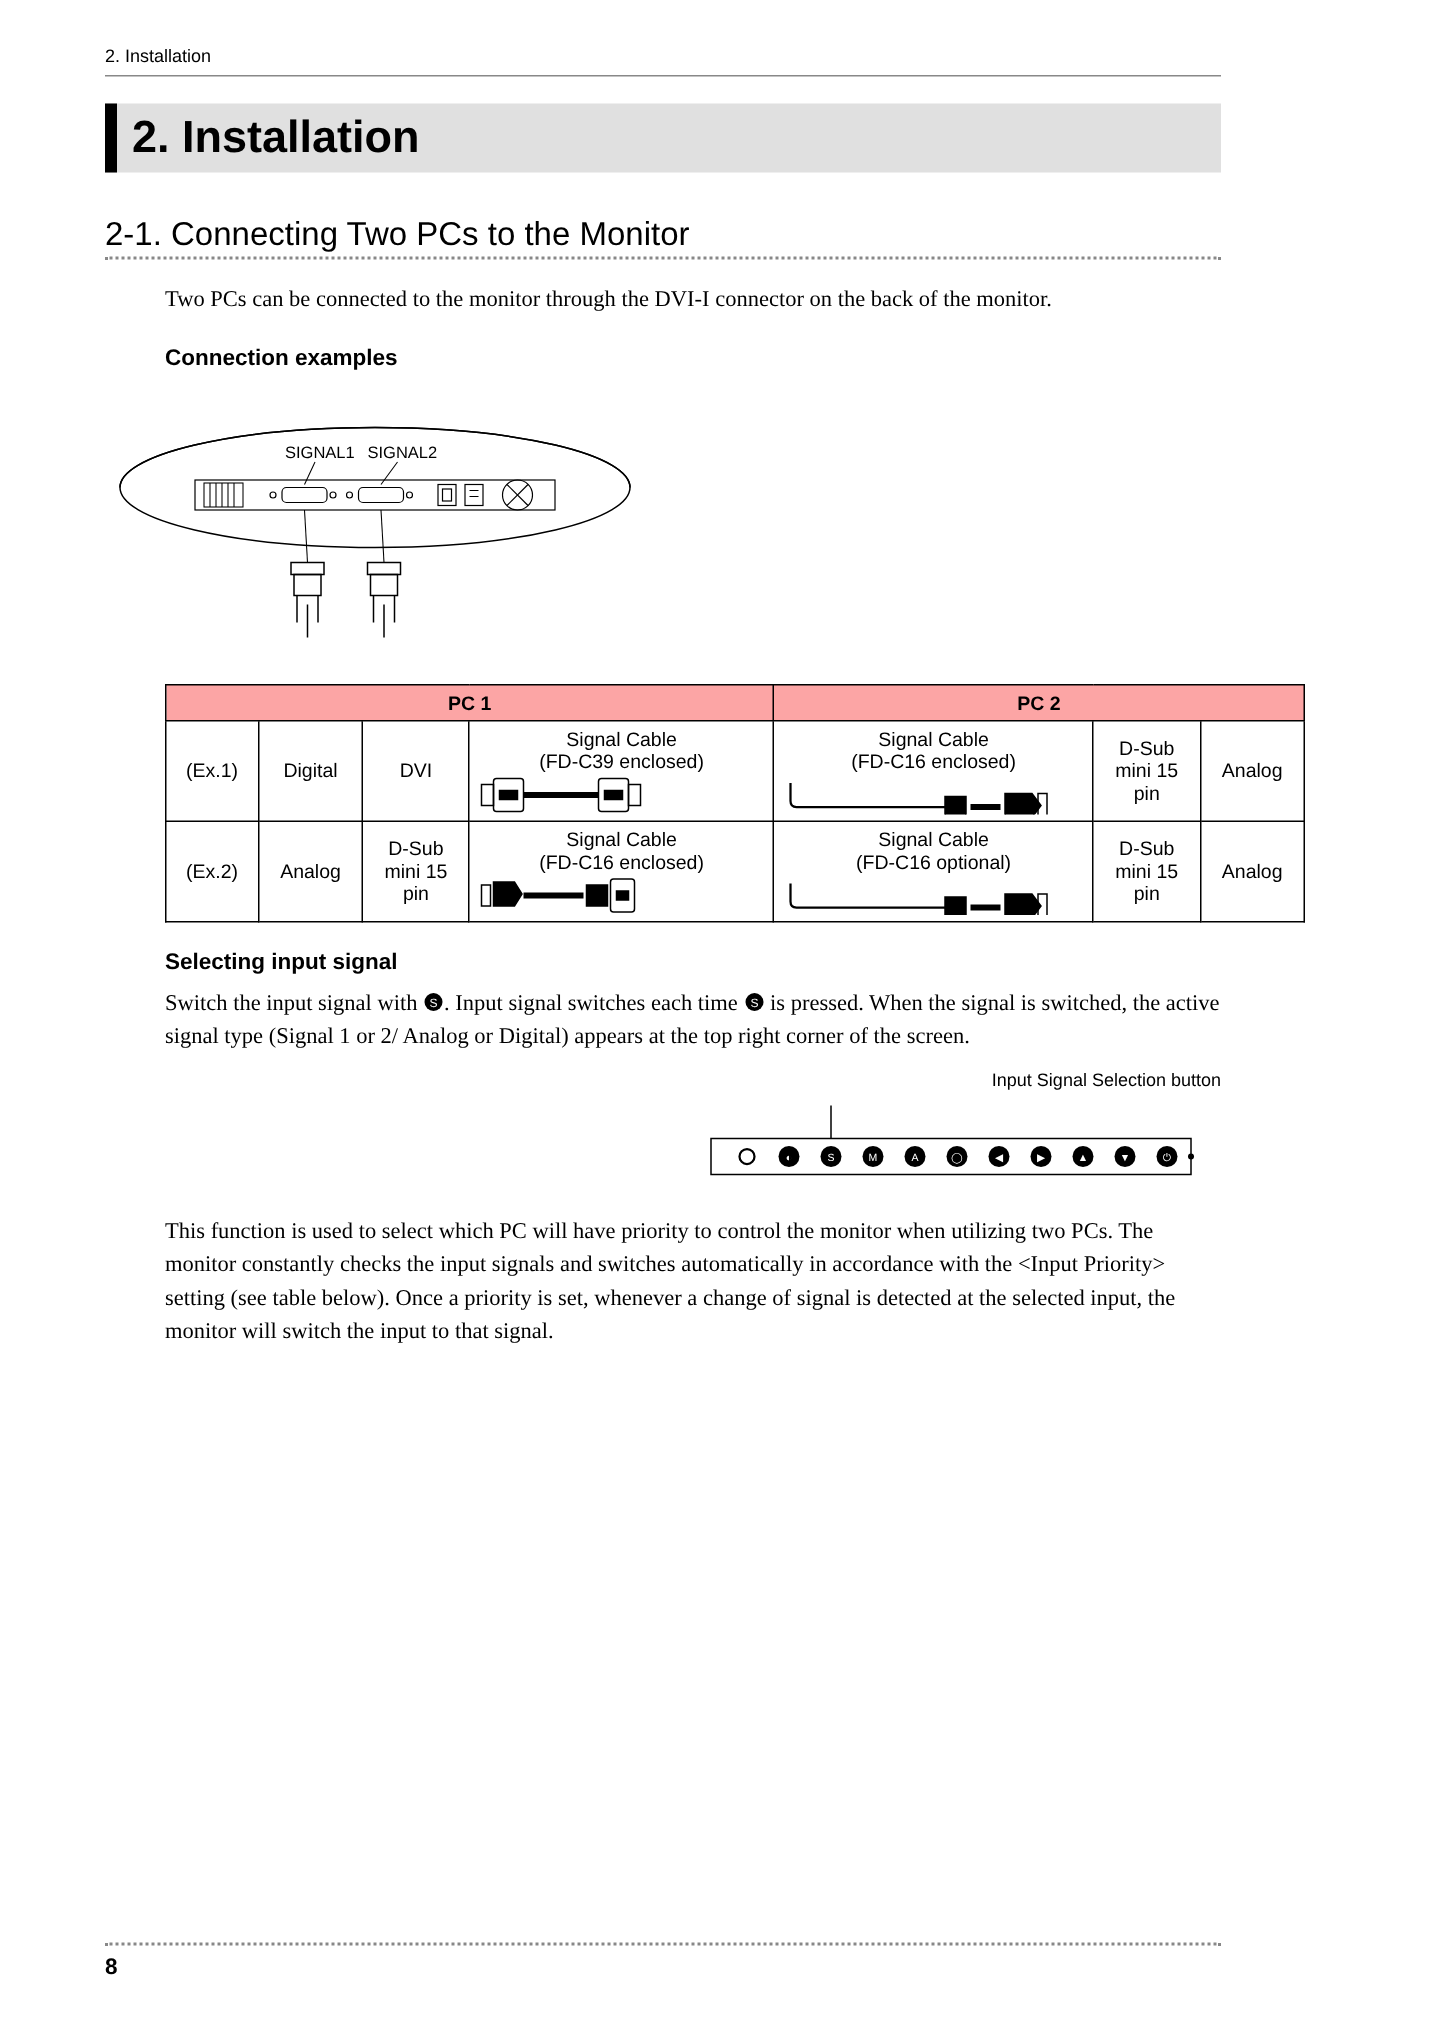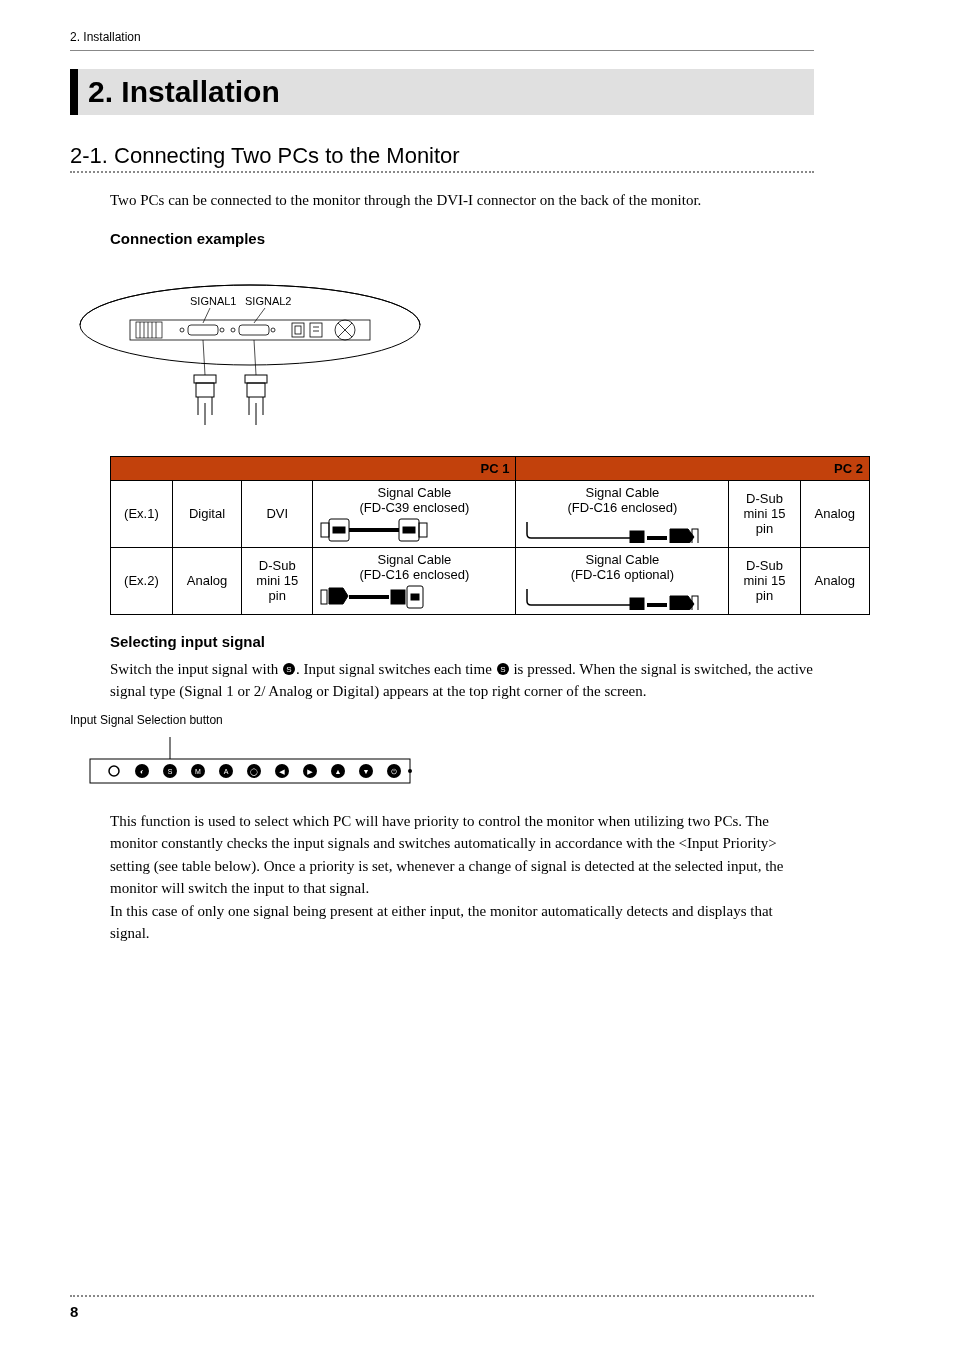--- a/index.html
+++ b/index.html
@@ -83,30 +83,30 @@
     font-size: 13px;
     font-family: Arial, sans-serif;
   }
   table.conn th, table.conn td {
     border: 1px solid #000;
     padding: 4px 6px;
     text-align: center;
     vertical-align: middle;
   }
   table.conn th {
-    background: #c2410c;
+    background: #fca5a5;
     font-weight: bold;
-    text-align: right;
+    text-align: center;
   }
   .cable-cell svg {
     display: block;
     margin-top: 2px;
   }
   .btn-diagram {
-    text-align: left;
+    text-align: right;
     margin: 10px 0 20px 0;
   }
   .btn-diagram .caption {
     font-size: 12px;
     font-family: Arial, sans-serif;
   }
   .footer {
     position: absolute;
     left: 70px;
     right: 70px;
@@ -327,19 +327,18 @@
         <circle cx="296" cy="44" r="7"></circle>
           <text x="296" y="47" fill="#fff">▼</text>
         <circle cx="324" cy="44" r="7"></circle>
           <text x="324" y="47" fill="#fff">⏻</text>
       </g>
       <circle cx="340" cy="44" r="2" fill="#000"></circle>
     </svg>
   </div>
 
   <div class="body-text">This function is used to select which PC will have priority to control the monitor when utilizing two PCs. The monitor constantly checks the input signals and switches automatically in accordance with the &lt;Input Priority&gt; setting (see table below). Once a priority is set, whenever a change of signal is detected at the selected input, the monitor will switch the input to that signal.</div>
-  <div class="body-text">In this case of only one signal being present at either input, the monitor automatically detects and displays that signal.</div>
 
   <div class="footer">
     <hr class="footer-rule">
     <span class="pagenum">8</span>
   </div>
 </div>
 
 </body></html>

